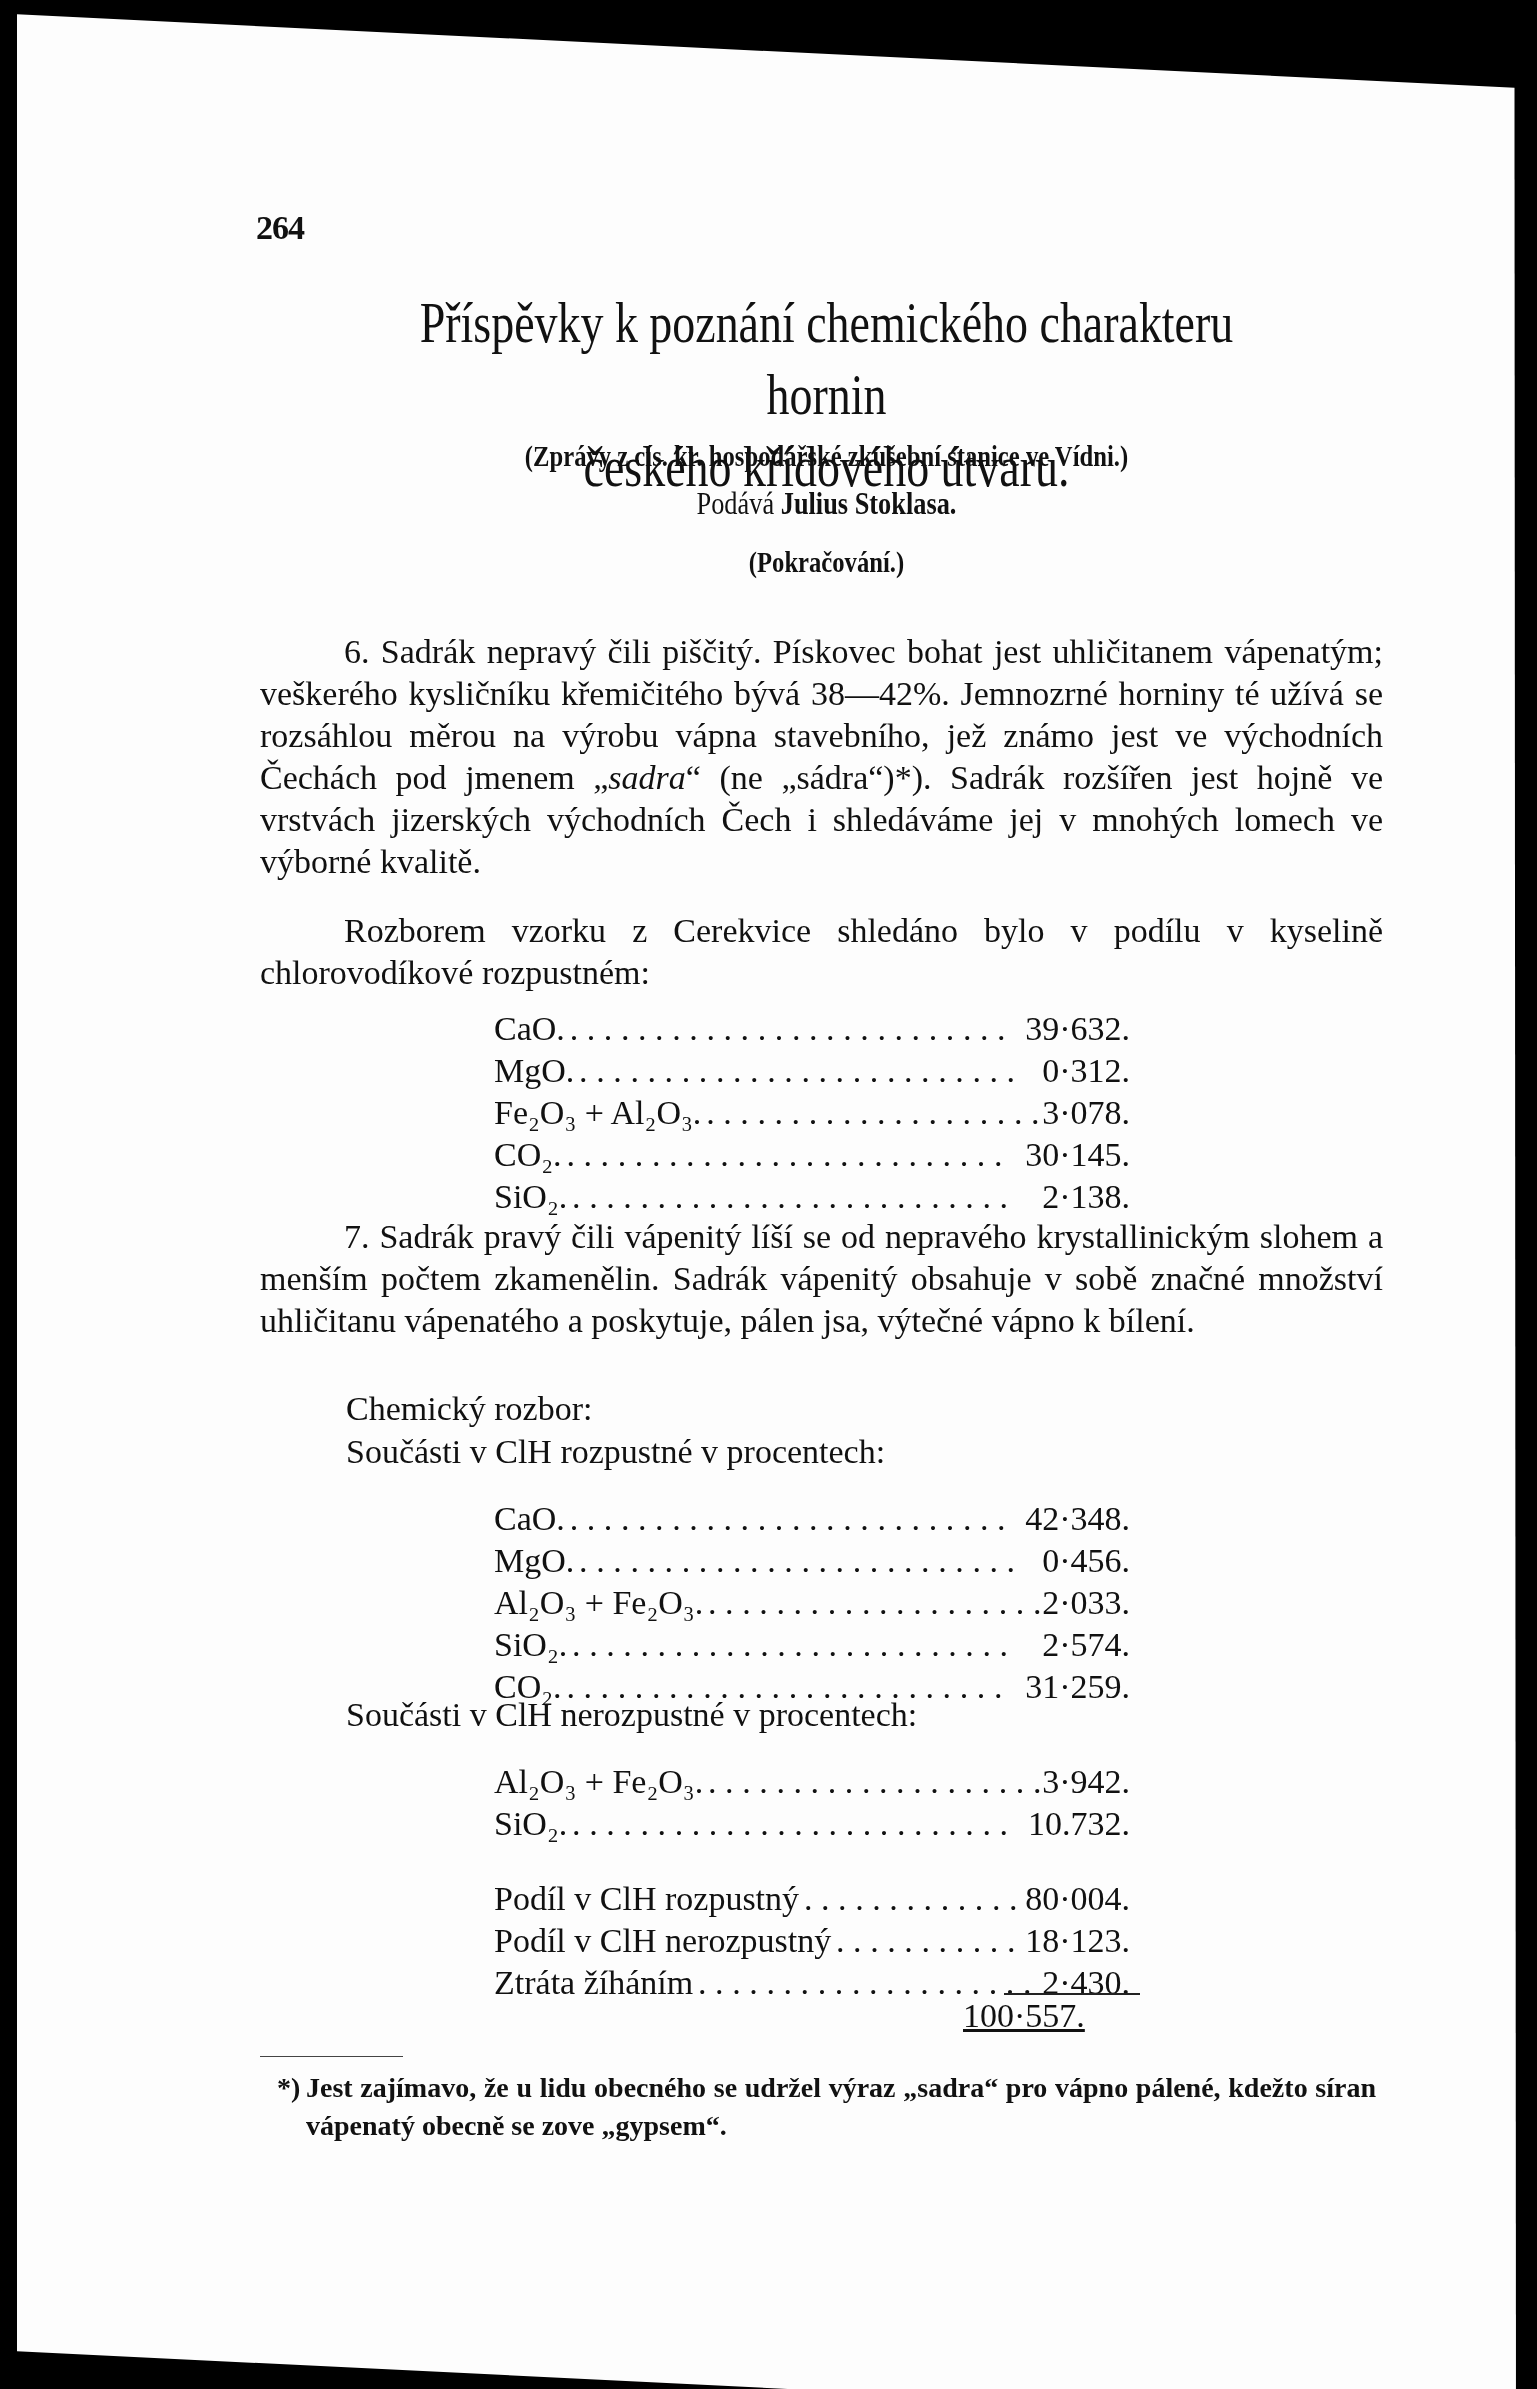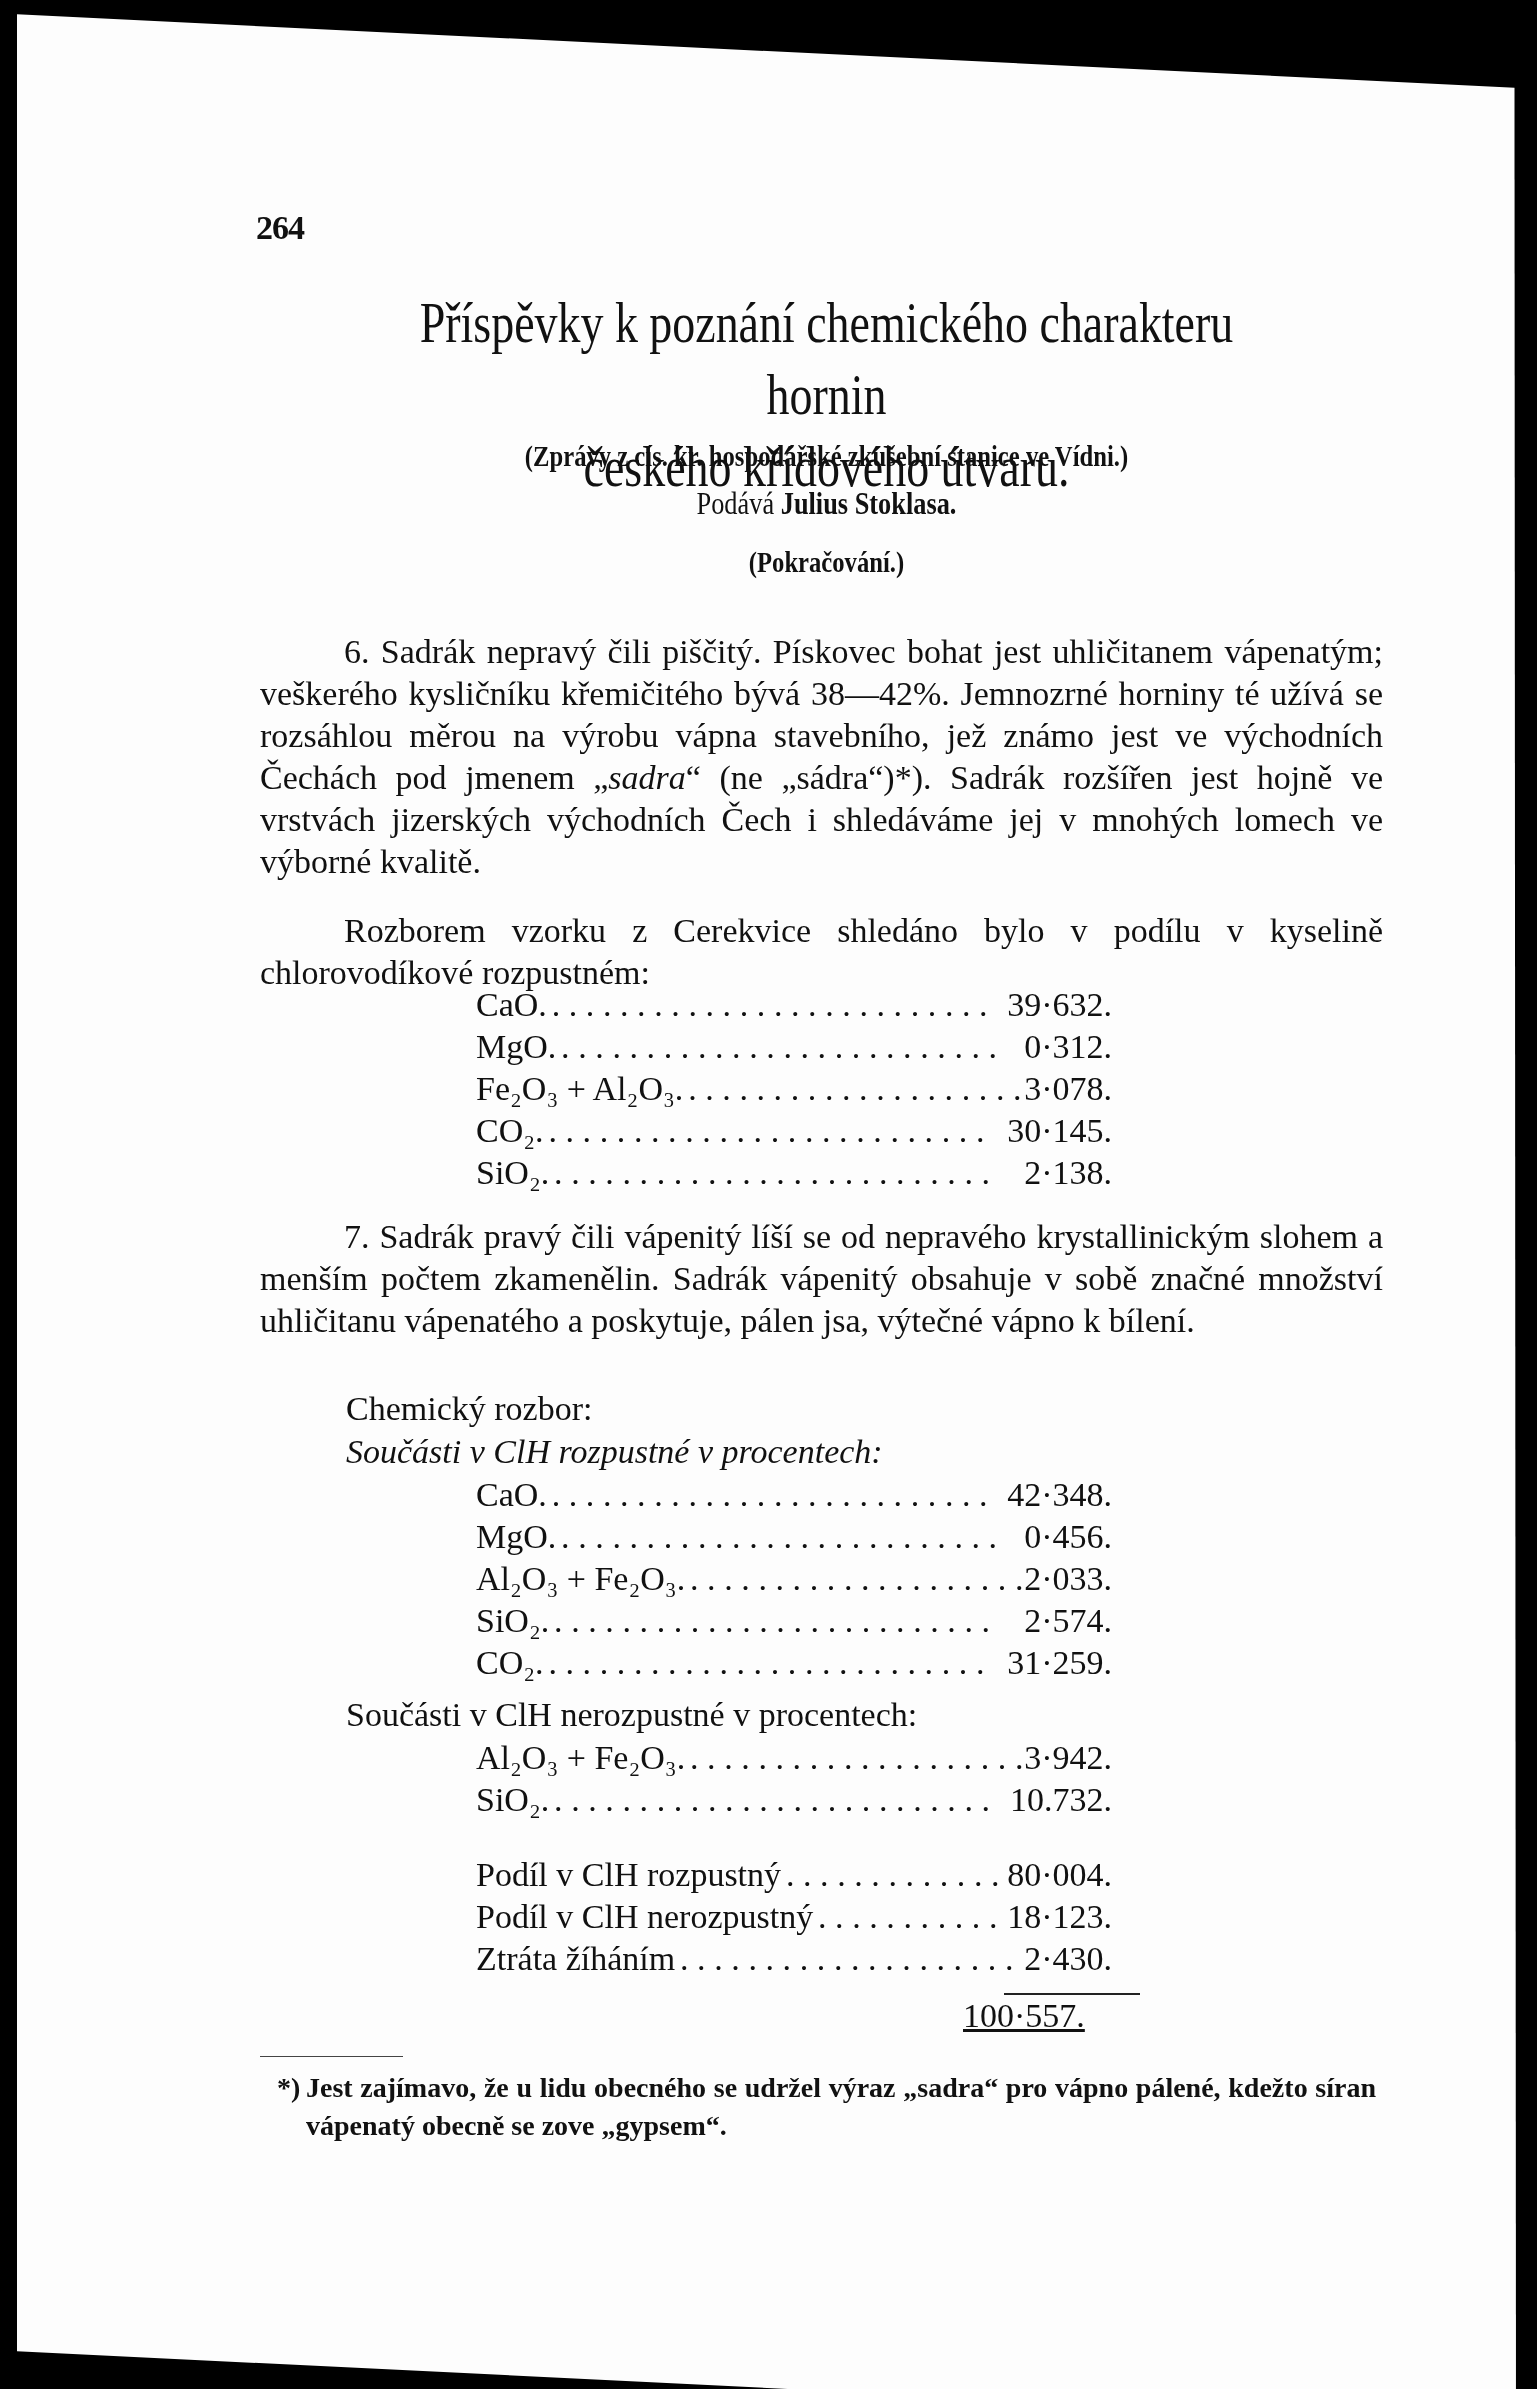--- a/index.html
+++ b/index.html
@@ -14,21 +14,21 @@
   }
   .pagenum { position: absolute; left: 256px; top: 209px; font-size: 34px; font-weight: bold; letter-spacing: -1px; }
   .title { position: absolute; left: 258px; top: 287px; width: 1137px; text-align: center; font-size: 56px; line-height: 72px; transform: scaleX(0.82); transform-origin: center top; }
   .subtitle { position: absolute; left: 258px; top: 440px; width: 1137px; text-align: center; font-size: 29px; font-weight: bold; transform: scaleX(0.85); }
   .author { position: absolute; left: 258px; top: 486px; width: 1137px; text-align: center; font-size: 31px; transform: scaleX(0.85); }
   .author b { font-weight: bold; }
   .cont { position: absolute; left: 258px; top: 546px; width: 1137px; text-align: center; font-size: 29px; font-weight: bold; transform: scaleX(0.85); }
   .para { position: absolute; left: 260px; width: 1123px; font-size: 34px; line-height: 42px; text-align: justify; text-align-last: left; }
   .para .indent { display: inline-block; width: 84px; }
   .para i { font-style: italic; }
-  .analysis { position: absolute; left: 476px; width: 636px; font-size: 34px; line-height: 42px; }
+  .analysis { position: absolute; left: 494px; width: 636px; font-size: 34px; line-height: 42px; margin-top: 24px; }
   .row { display: flex; align-items: baseline; white-space: nowrap; }
   .row .label { flex: 0 0 auto; }
   .row .dots { flex: 1 1 auto; overflow: hidden; letter-spacing: 8.6px; padding: 0 4.8px; }
   .row .val { flex: 0 0 auto; text-align: right; }
   .heading { position: absolute; left: 346px; font-size: 34px; line-height: 42px; }
   .total-rule { position: absolute; left: 1004px; top: 1993px; width: 136px; height: 1.9px; background: #222; }
   .total { position: absolute; left: 963px; top: 1997px; font-size: 34px; text-decoration: underline; }
   .fn-rule { position: absolute; left: 260px; top: 2056px; width: 143px; height: 1.4px; background: #444; }
   .footnote { position: absolute; left: 306px; top: 2069px; width: 1070px; font-size: 28px; line-height: 38px; font-weight: bold; text-align: justify; text-align-last: left; }
   .footnote .mark { position: absolute; left: -29px; }
@@ -86,21 +86,21 @@
       <span class="dots">..........................</span>
       <span class="val">2·138.</span>
     </div>
 </div>
 
 <div class="para" style="top:1216px;">
   <span class="indent"></span><span>7. Sadrák pravý čili vápenitý líší se od nepravého krystallinickým slohem a menším počtem zkamenělin. Sadrák vápenitý obsahuje v sobě značné množství uhličitanu vápenatého a poskytuje, pálen jsa, výtečné vápno k bílení.</span>
 </div>
 
 <div class="heading" style="top:1388px;">Chemický rozbor:</div>
-<div class="heading" style="top:1431px;font-style:italic;">Součásti v ClH rozpustné v procentech:</div>
+<div class="heading" style="top:1431px;">Součásti v ClH rozpustné v procentech:</div>
 
 <div class="analysis" style="top:1474px;">
   <div class="row">
       <span class="label">CaO.</span>
       <span class="dots">..........................</span>
       <span class="val">42·348.</span>
     </div>
   <div class="row">
       <span class="label">MgO.</span>
       <span class="dots">..........................</span>

